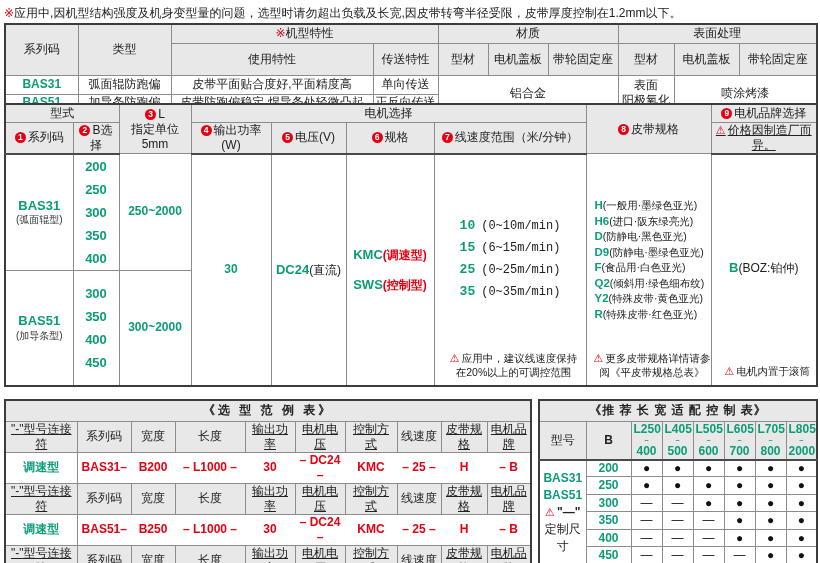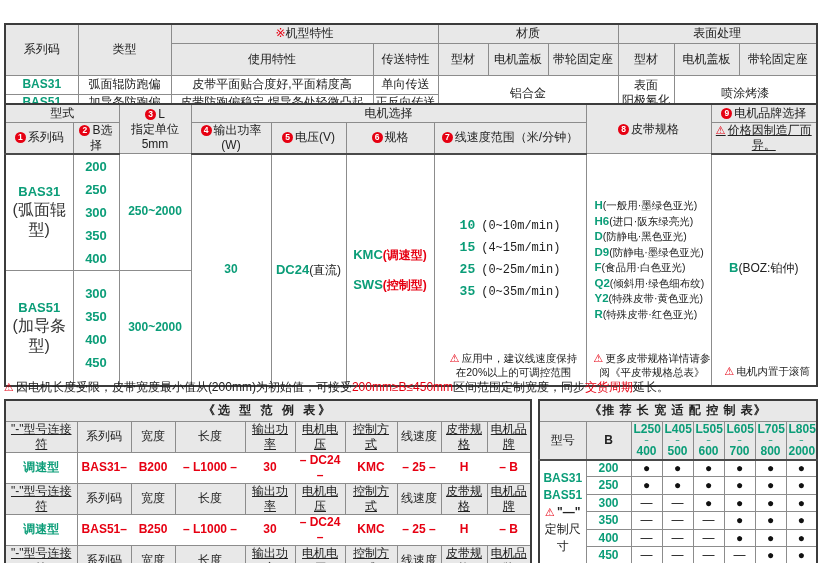--- a/index.html
+++ b/index.html
@@ -10,21 +10,21 @@
   .tbl td { border:1px solid #8c8c8c; text-align:center; vertical-align:middle; padding:0 2px; overflow:hidden; font-size:12px; line-height:1.25; }
   .hd td, td.hd { background:#e8e8e8; }
   .thick-b td { border-bottom:2px solid #4a4a4a; }
 
   .g { color:#0b9d78; font-weight:bold; }
   .g13 { color:#0b9d78; font-weight:bold; font-size:13px; }
   .rd { color:#e60012; }
   .rdb { color:#e60012; font-weight:bold; }
   .pre { white-space:pre-line; }
   .small { font-size:10.5px;text-decoration:underline; }
-  .sub { font-size:16px; color:#333; }
+  .sub { font-size:10px; color:#333; }
 
   .cnum { display:inline-block; width:11px; height:11px; line-height:11px; border-radius:50%;
           background:#e60012; color:#fff; font-size:8.5px; font-weight:bold; text-align:center;
           vertical-align:1px; margin-right:2px; }
   .warn { color:#e60012; font-weight:bold; font-size:11px; margin-right:2px; }
 
   .note-line { position:absolute; left:4px; white-space:nowrap; font-size:12px; color:#222; }
 
   td.rel { position:relative; vertical-align:top; }
   .cell-note { position:absolute; left:0; right:0; bottom:6px; font-size:10.5px; color:#222; text-align:center;margin-left:7px; }
@@ -52,20 +52,23 @@
 
   .dotcell { font-size:11px; color:#111; }
   .model-cell { font-size:11px; }
   .model-cell .mline { line-height:17px; }
 </style>
 </head>
 <body>
 
 <div class="canvas">
 
+  <div class="note-line" style="top:5px;">
+    <span class="rd">※</span><span>应用中,因机型结构强度及机身变型量的问题，选型时请勿超出负载及长宽,因皮带转弯半径受限，皮带厚度控制在1.2mm以下。</span>
+  </div>
 
   <table class="tbl" style="left:4px; top:23px; width:812px;">
     <colgroup>
       <col style="width:73px">
         <col style="width:93px">
         <col style="width:202px">
         <col style="width:65px">
       <col style="width:50px">
         <col style="width:60px">
         <col style="width:70px">
@@ -157,21 +160,21 @@
       <td class="g13">250~2000</td>
       <td rowspan="2" class="g13">30</td>
       <td rowspan="2"><span class="g13">DC24</span><span>(直流)</span></td>
       <td rowspan="2">
         <div class="spec-item"><span class="g13">KMC</span><span class="rdb">(调速型)</span></div>
         <div class="spec-item"><span class="g13">SWS</span><span class="rdb">(控制型)</span></div>
       </td>
       <td rowspan="2" class="rel">
         <div class="speed-list">
           <div class="speed-item"><span class="g13">10</span><span class="dim">(0~10m/min)</span></div>
-          <div class="speed-item"><span class="g13">15</span><span class="dim">(4~15m/min)</span></div>
+          <div class="speed-item"><span class="g13">15</span><span class="dim">(6~15m/min)</span></div>
           <div class="speed-item"><span class="g13">25</span><span class="dim">(0~25m/min)</span></div>
           <div class="speed-item"><span class="g13">35</span><span class="dim">(0~35m/min)</span></div>
         </div>
         <div class="cell-note pre"><span class="warn">⚠</span><span class="pre">应用中，建议线速度保持
 在20%以上的可调控范围</span></div>
       </td>
       <td rowspan="2" class="rel">
         <div class="belt-list">
           <div class="belt-item"><span class="code">H</span><span class="desc">(一般用·墨绿色亚光)</span></div>
           <div class="belt-item"><span class="code">H6</span><span class="desc">(进口·阪东绿亮光)</span></div>
@@ -199,23 +202,20 @@
         <div class="b-val g13">300</div>
         <div class="b-val g13">350</div>
         <div class="b-val g13">400</div>
         <div class="b-val g13">450</div>
       </td>
       <td class="g13">300~2000</td>
     </tr>
   </tbody>
     </table>
 
-  <div class="note-line" style="top:379px;">
-    <span class="warn">⚠</span><span>因电机长度受限，皮带宽度最小值从(200mm)为初始值，可接受</span><span class="rd">200mm≥B≤450mm</span><span>区间范围定制宽度，同步</span><span class="rd">交货周期</span><span>延长。</span>
-  </div>
 
   <table class="tbl" style="left:4px; top:399px; width:526px;">
     <colgroup>
       <col style="width:72px">
         <col style="width:54px">
         <col style="width:44px">
         <col style="width:70px">
         <col style="width:50px">
       <col style="width:50px">
         <col style="width:52px">

